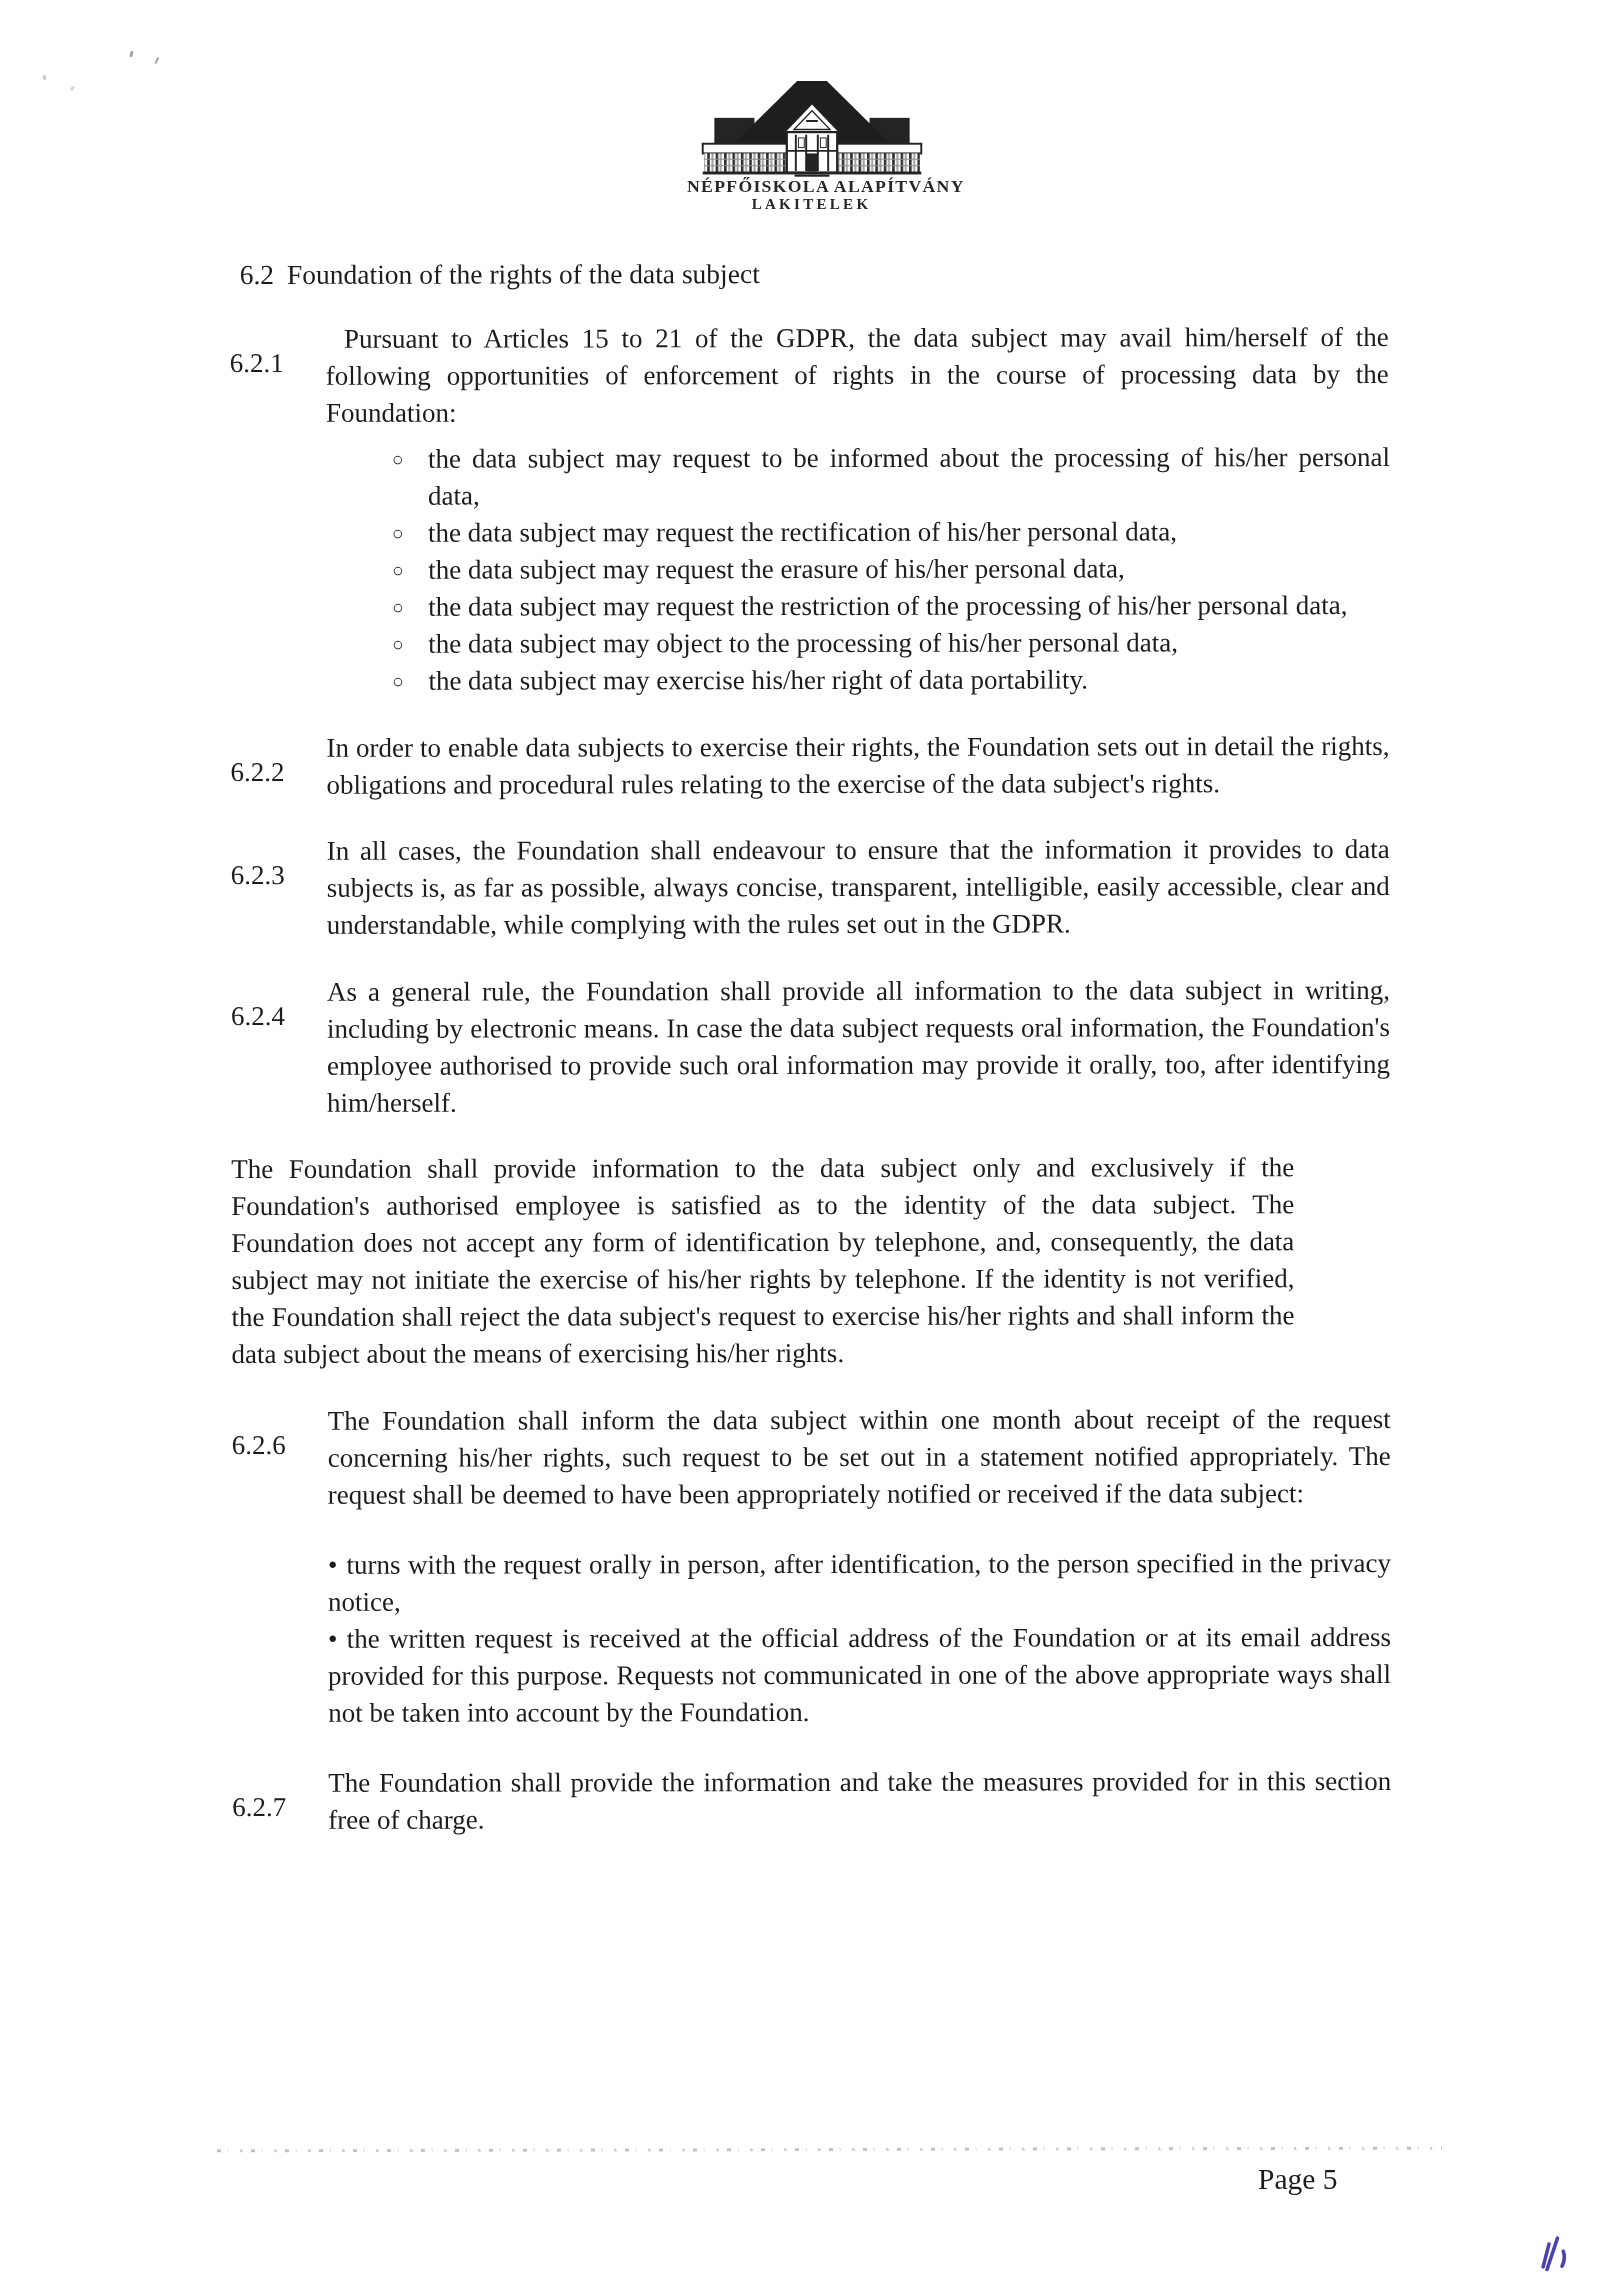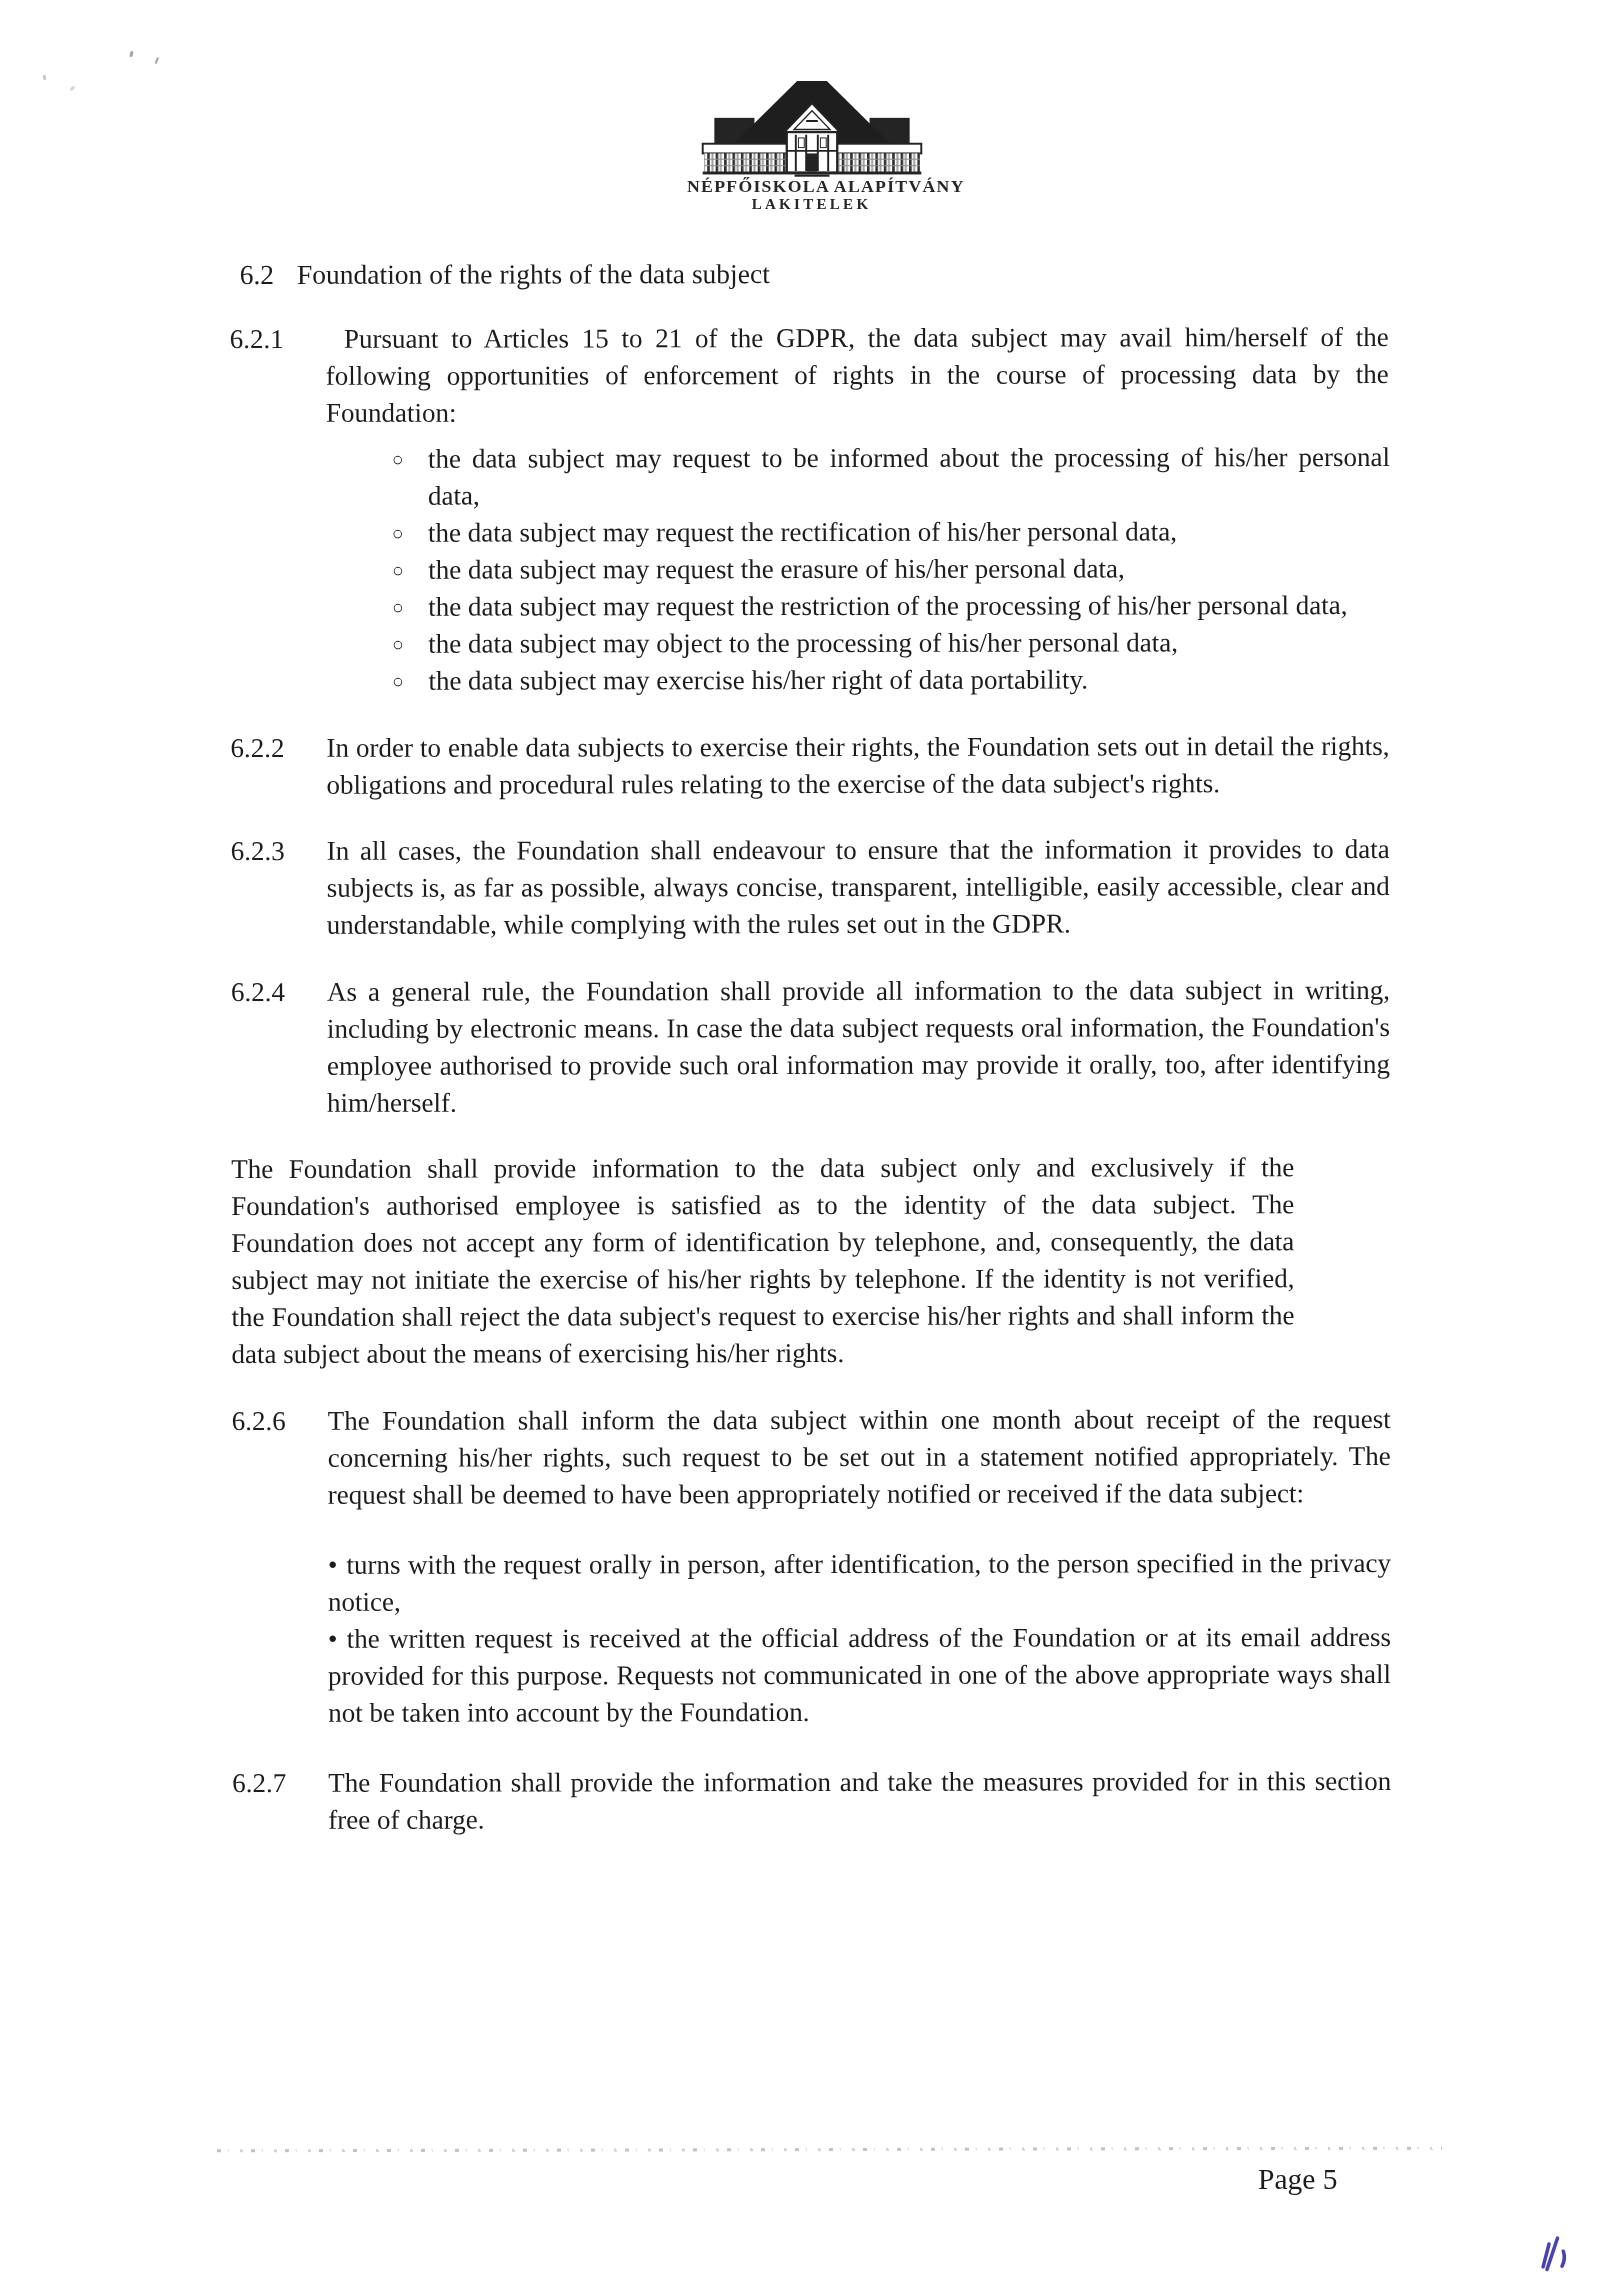--- a/index.html
+++ b/index.html
@@ -23,24 +23,24 @@
     width:249px;text-align:center;}
   .logo-block svg{display:block;margin:0 auto;width:229px;height:97px;}
   .logo-name{font-size:17.7px;font-weight:bold;letter-spacing:1.3px;line-height:19.6px;
     margin-top:-1.3px;white-space:nowrap;color:#272727;}
   .logo-location{font-size:15px;font-weight:bold;letter-spacing:3.3px;line-height:17px;
     margin-top:0;color:#272727;font-family:Liberation Serif, serif;}
 
   
   .content{position:absolute;top:255px;left:0;right:0;transform:rotate(-0.1deg);}
   .heading{margin:0 0 28px 241px;font-size:27.5px;line-height:37px;}
-  .heading .hnum{margin-right:23px;}
+  .heading .hnum{margin-right:13px;}
   .sec{display:flex;margin-left:231px;width:1159px;font-size:27px;line-height:37px;
     margin-bottom:29.5px;}
-  .sec .num{width:96px;flex:none;}
+  .sec .num{width:96px;flex:none;margin-top:24px;}
   .sec .body{width:1063px;text-align:justify;}
   .sec.first-indent .body{text-indent:18.3px;}
   .sec.tight{margin-bottom:9.2px;}
   .sec.before-list{margin-bottom:33px;}
 
   .obullets{margin-left:393px;width:998px;margin-bottom:29.5px;}
   .obullet{display:flex;}
   .obullet .omark{width:36px;flex:none;font-size:19px;line-height:37px;color:#202020;}
   .obullet .otext{width:962px;text-align:justify;font-size:27px;line-height:37px;}
 

